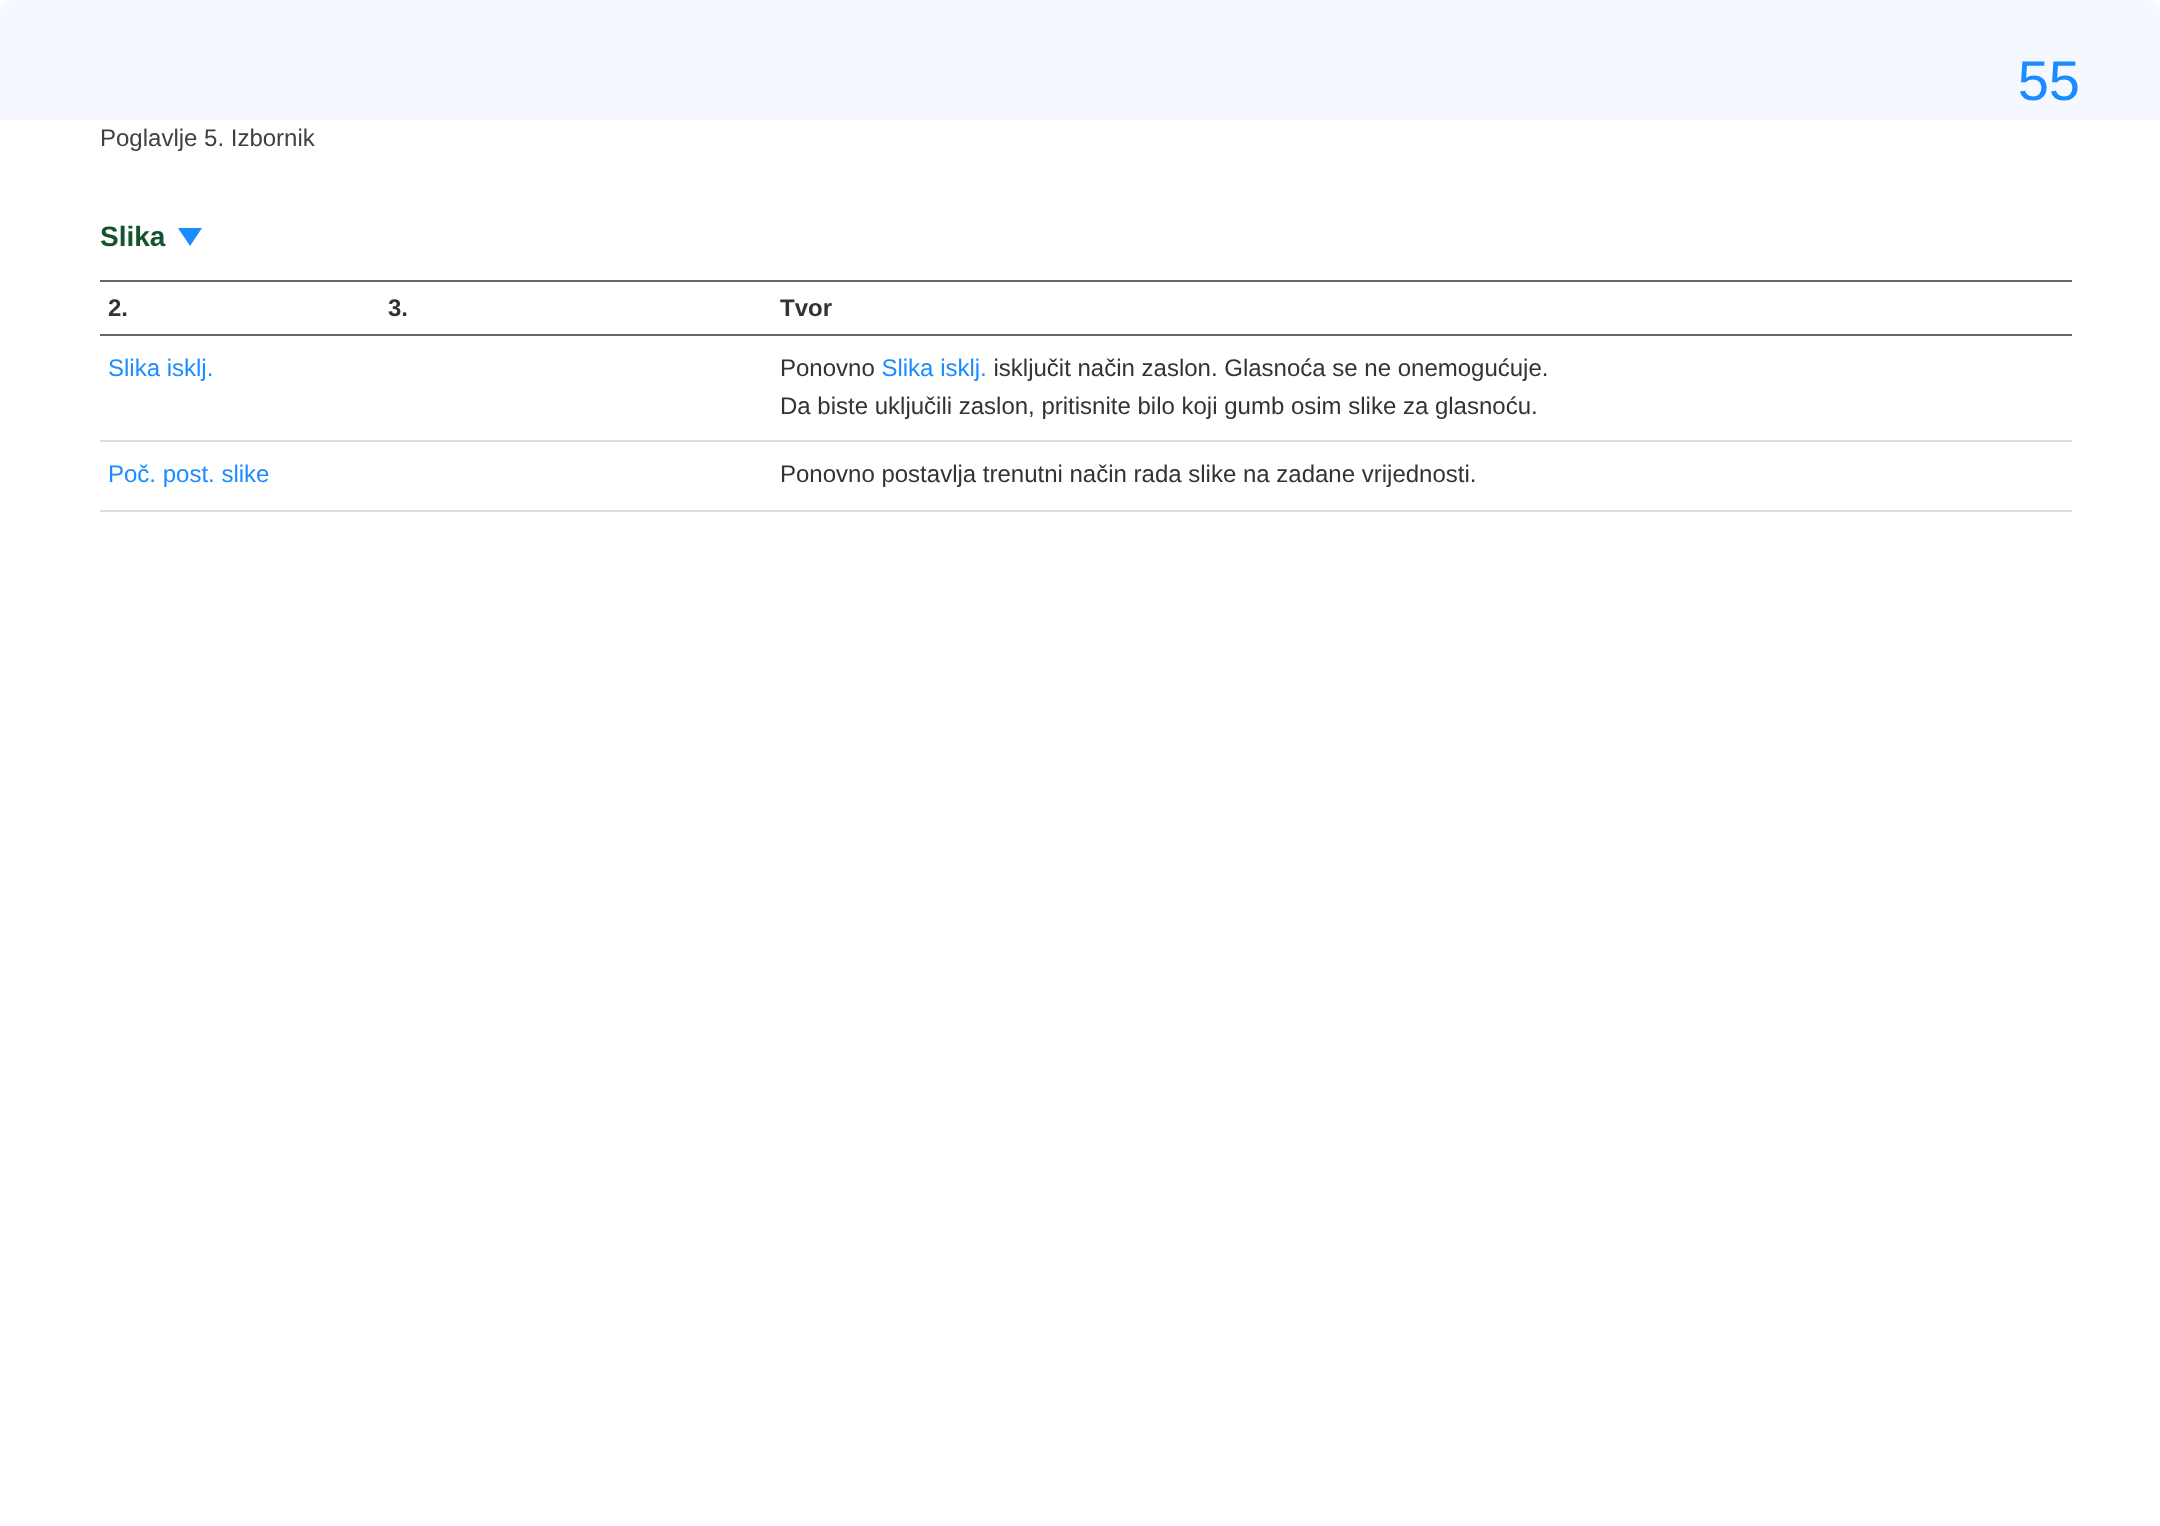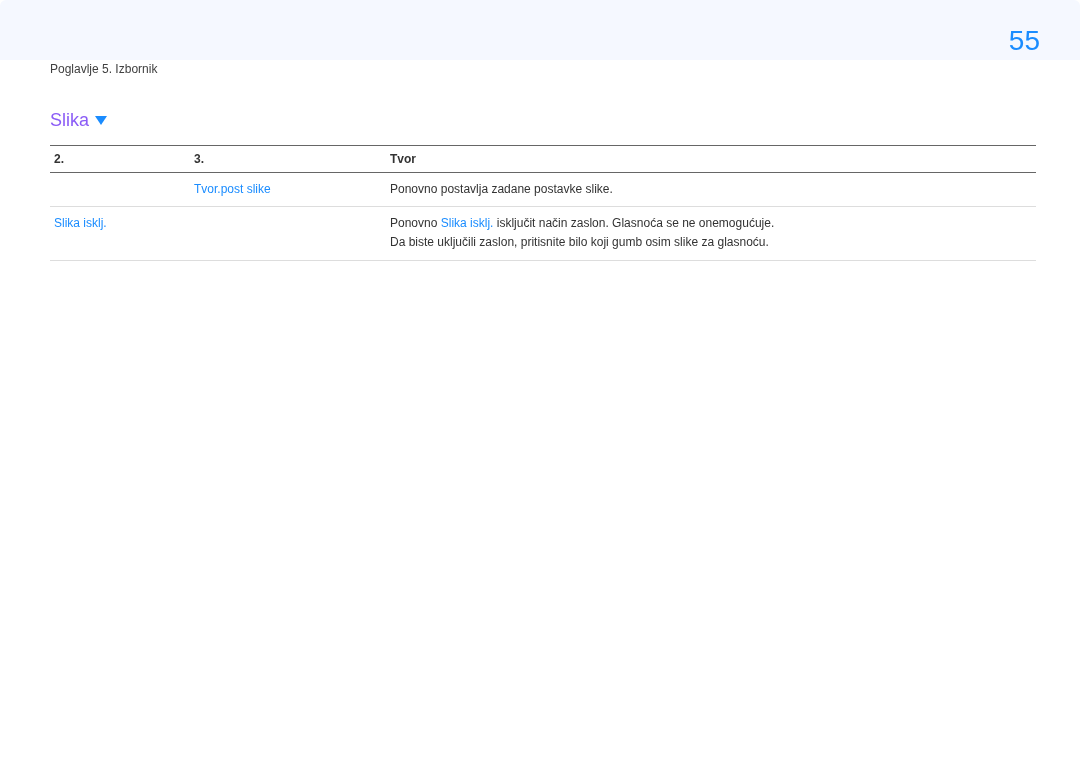--- a/index.html
+++ b/index.html
@@ -34,23 +34,23 @@
       left: 50px;
       top: 42px;
       color: #404040;
       font-size: 12px;
       margin-top: 20px;
     }
     .content {
       padding: 50px 44px 0 50px;
     }
     .section-title {
-      color: #8b5cf6;
-      font-size: 18px;
-      font-weight: 400;
+      color: #14532d;
+      font-size: 14px;
+      font-weight: 700;
       margin-bottom: 14px;
       display: flex;
       align-items: center;
     }
     .section-title .triangle {
       margin-left: 6px;
       display: inline-block;
       width: 0;
       height: 0;
       border-left: 6px solid transparent;
@@ -110,30 +110,30 @@
 
   <table>
     <thead>
       <tr>
         <th class="col1">2.</th>
         <th class="col2">3.</th>
         <th class="col3">Tvor</th>
       </tr>
     </thead>
     <tbody id="table-body">
-    <tr>
-          <td class="col1"></td>
-          <td class="col2 blue-text">Tvor.post slike</td>
-          <td class="col3">
-            <div><span>Ponovno postavlja zadane postavke slike.</span></div>
-          </td>
-        </tr>
         <tr>
           <td class="col1 blue-text">Slika isklj.</td>
           <td class="col2"></td>
           <td class="col3">
             <div><span>Ponovno </span><span class="blue-text">Slika isklj.</span><span> isključit način zaslon. Glasnoća se ne onemogućuje.</span></div>
             <div>Da biste uključili zaslon, pritisnite bilo koji gumb osim slike za glasnoću.</div>
           </td>
         </tr>
+        <tr>
+          <td class="col1 blue-text">Poč. post. slike</td>
+          <td class="col2"></td>
+          <td class="col3">
+            <div><span>Ponovno postavlja trenutni način rada slike na zadane vrijednosti.</span></div>
+          </td>
+        </tr>
       </tbody>
   </table>
 </div>
 
 </body></html>

